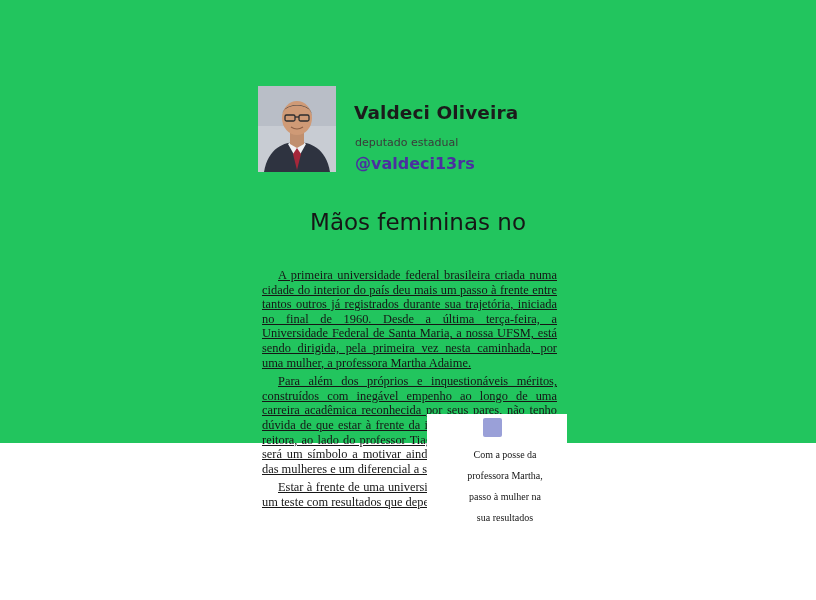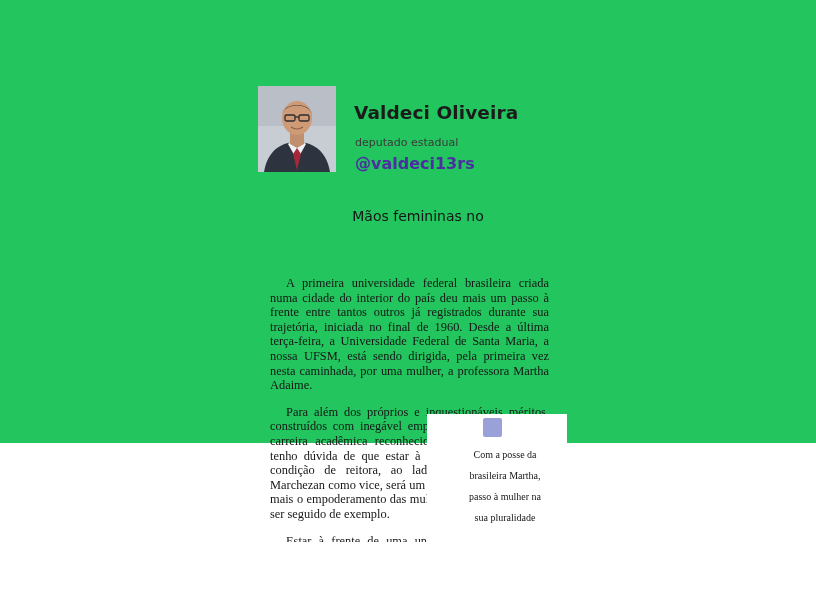--- a/index.html
+++ b/index.html
@@ -74,43 +74,44 @@
   }
 
   
   .headline {
     position: absolute;
     left: 258px;
     top: 193px;
     width: 320px;
     text-align: center;
     font-family: "DejaVu Sans", sans-serif;
-    font-size: 14px;
+    font-size: 23px;
     font-weight: normal;
     line-height: 28px;
     color: #161616;
   }
   .headline .l2 { display: block; }
 
   
   .body-col {
     position: absolute;
     left: 258px;
     top: 264px;
     width: 303px;
     font-family: "Liberation Serif", serif;
     font-size: 12.4px;
     line-height: 14.6px;
     text-align: justify;
     color: #161616;
   }
   .body-col p {
-    margin: 12px;
+    margin: 4px;
     text-indent: 16px;
     hyphens: manual;
+    text-decoration: underline;
   }
   .body-col p + p { margin-top: 0; }
 
   
   .col-mask {
     position: absolute;
     left: 255px;
     top: 542px;
     width: 310px;
     height: 60px;
@@ -196,19 +197,19 @@
     <p>Estar à frente de uma universidade do porte da UFSM é um teste com resultados que depen-</p>
   </div>
 
   <div class="col-mask"></div>
 
   <div class="quote-bg"></div>
   <div class="quote-mark"></div>
   <div class="pullquote">
     <div class="pullquote-body">
       <span class="qline">Com a posse da</span>
-      <span class="qline">brasileira Martha,</span>
+      <span class="qline">professora Martha,</span>
       <span class="qline">passo à mulher na</span>
-      <span class="qline">sua pluralidade</span>
+      <span class="qline">sua resultados</span>
     </div>
   </div>
 
 </div>
 
 </body></html>

